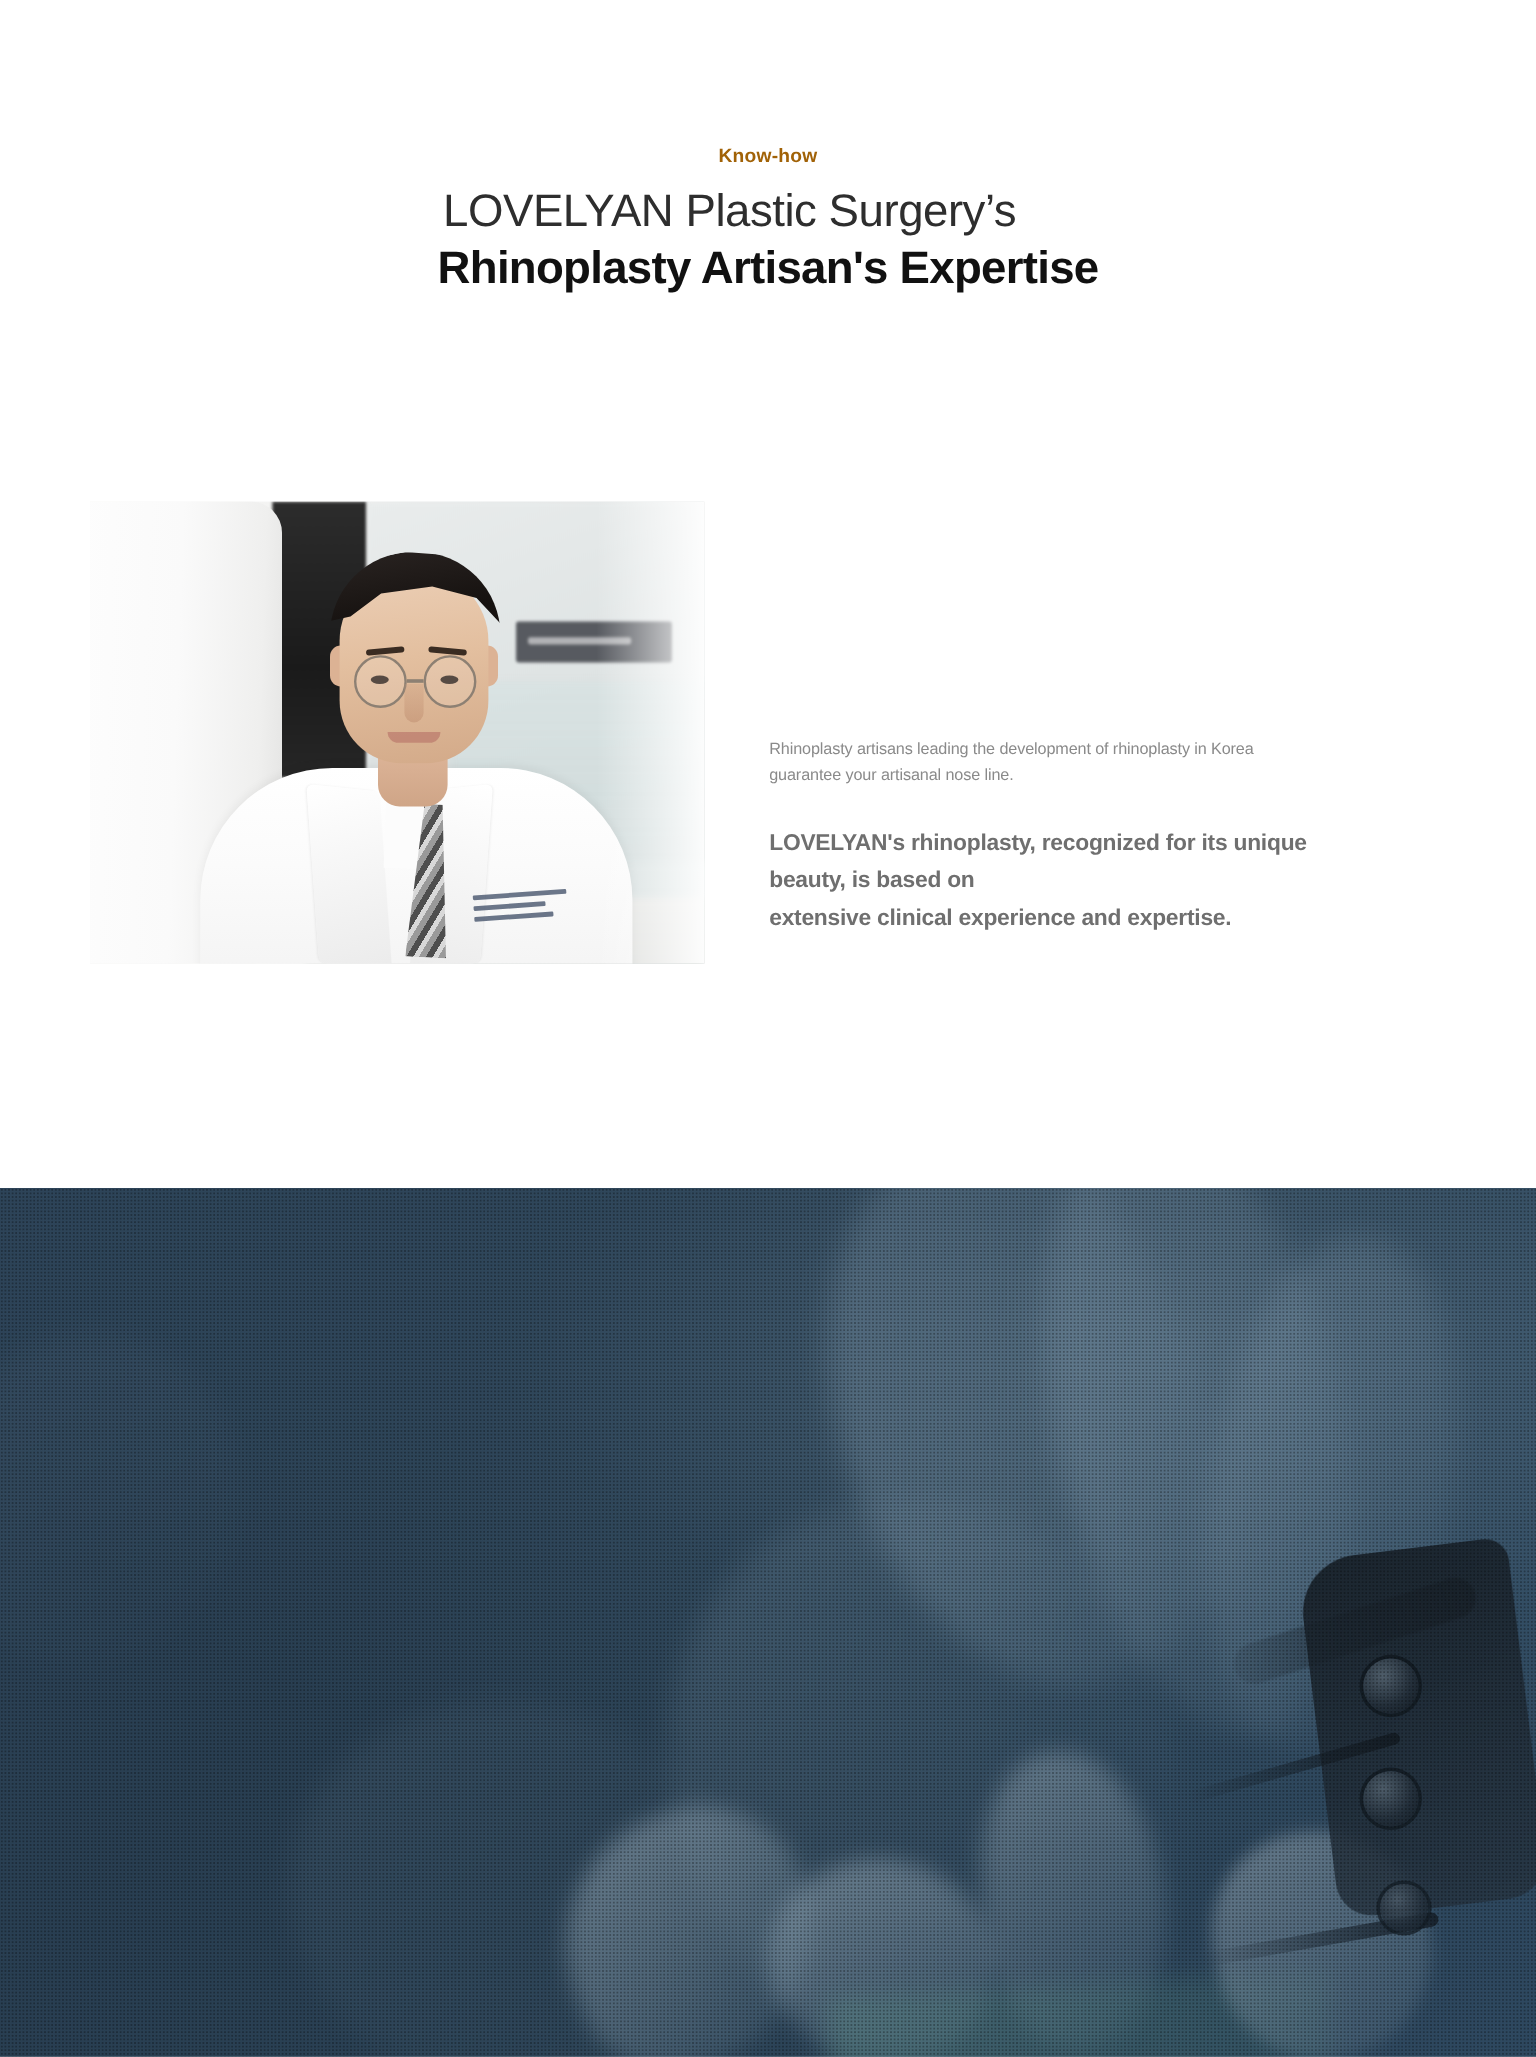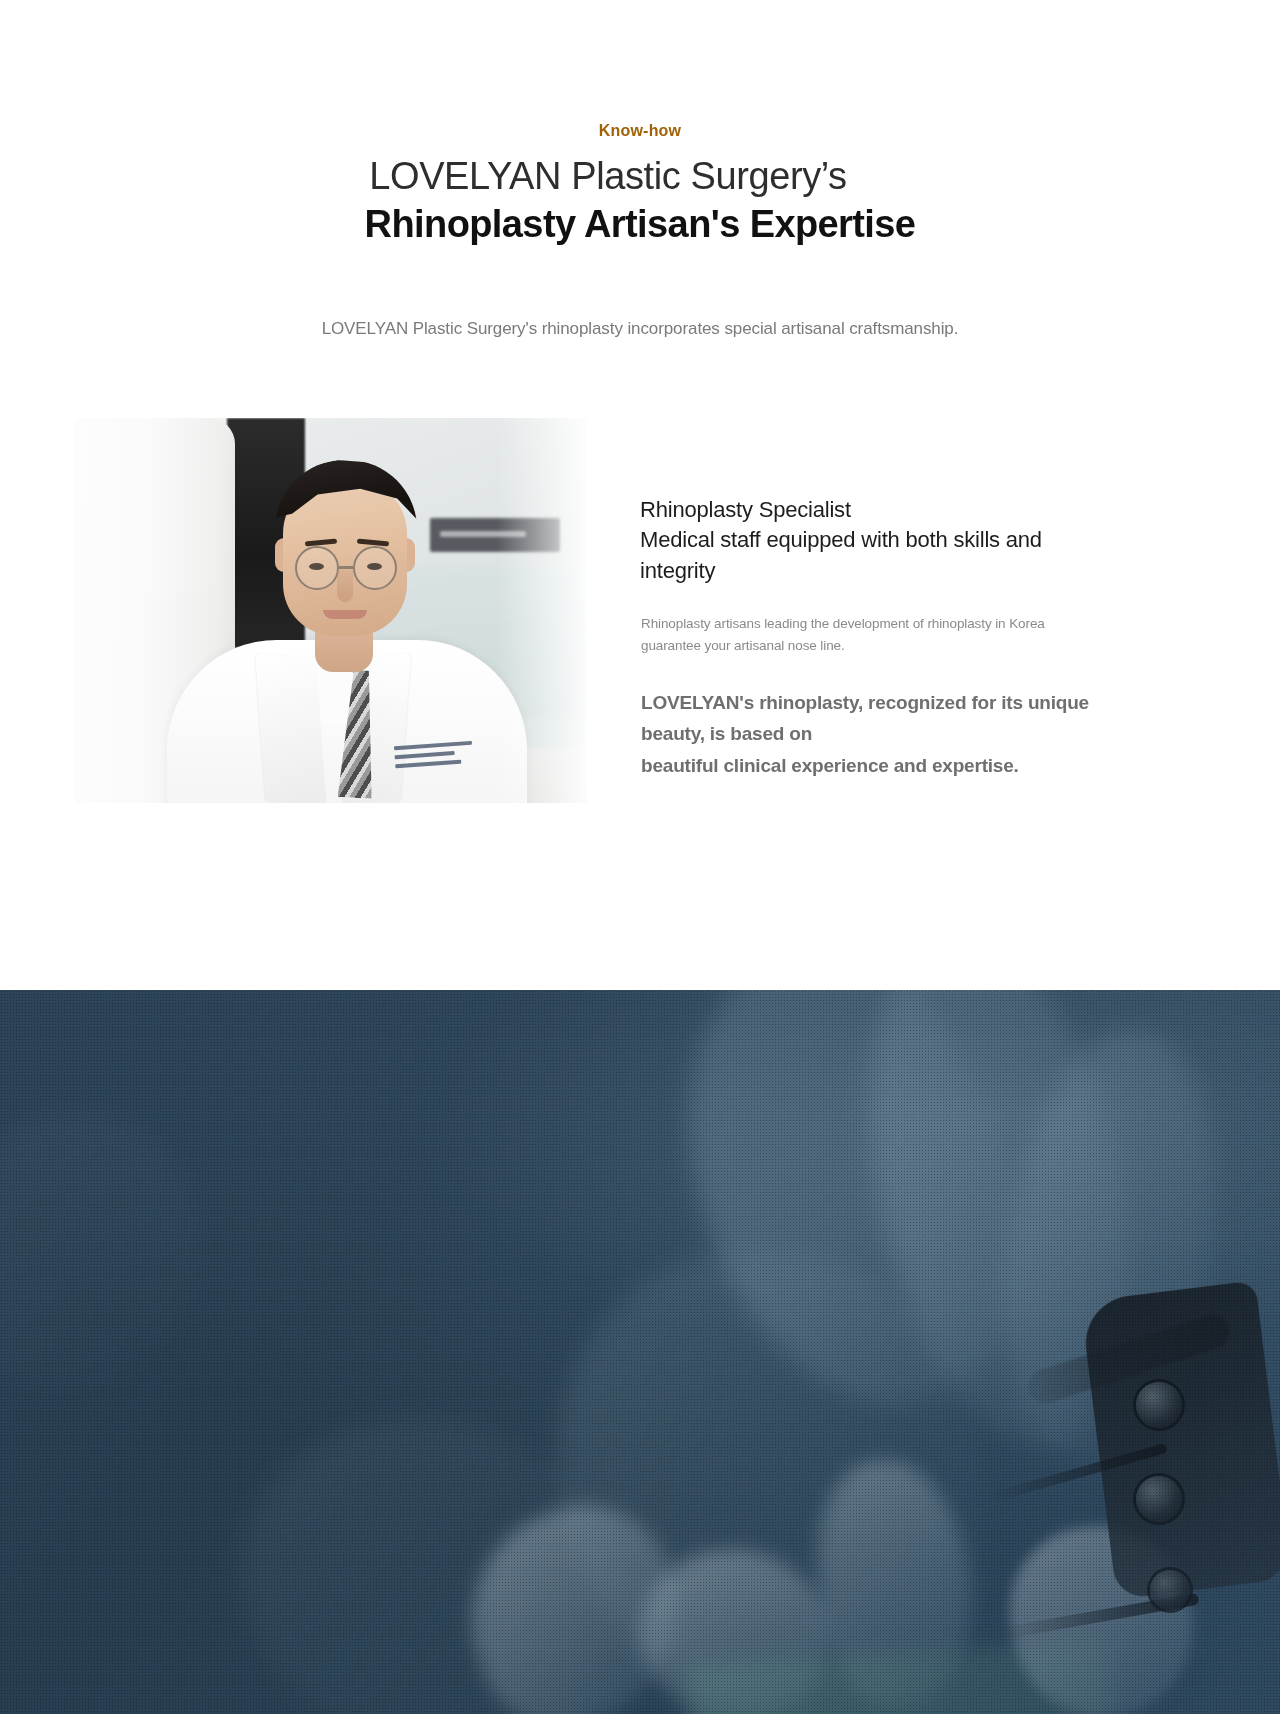--- a/index.html
+++ b/index.html
@@ -300,21 +300,20 @@
   }
 </style>
 </head>
 <body>
 
 <div class="light-section">
 
   <div class="eyebrow">Know-how</div>
   <div class="headline-1">LOVELYAN Plastic Surgery’s</div>
   <div class="headline-2">Rhinoplasty Artisan's Expertise</div>
-  <div class="lede">LOVELYAN Plastic Surgery's rhinoplasty incorporates special artisanal craftsmanship.</div>
 
   <div class="photo">
     <div class="ph-corridor"></div>
     <div class="ph-glasswall"></div>
     <div class="ph-darkdoor"></div>
     <div class="ph-sign"></div>
     <div class="ph-floor"></div>
     <div class="ph-pillar"></div>
 
     <div class="ph-coat"></div>
@@ -338,34 +337,29 @@
     <div class="ph-eye-l"></div>
     <div class="ph-eye-r"></div>
     <div class="ph-glass-l"></div>
     <div class="ph-glass-r"></div>
     <div class="ph-bridge"></div>
     <div class="ph-nose"></div>
     <div class="ph-mouth"></div>
     <div class="ph-fade-r"></div>
   </div>
 
-  <div class="col-title">
-    <div>Rhinoplasty Specialist</div>
-    <div>Medical staff equipped with both skills and</div>
-    <div>integrity</div>
-  </div>
 
   <div class="col-body">
     <div>Rhinoplasty artisans leading the development of rhinoplasty in Korea</div>
     <div>guarantee your artisanal nose line.</div>
   </div>
 
   <div class="col-strong">
     <div>LOVELYAN's rhinoplasty, recognized for its unique beauty, is based on</div>
-    <div>beautiful clinical experience and expertise.</div>
+    <div>extensive clinical experience and expertise.</div>
   </div>
 </div>
 
 <div class="dark-section">
   <div class="bg-base"></div>
 
   <div class="fold f1"></div>
   <div class="fold f2"></div>
   <div class="fold f3"></div>
   <div class="fold f4"></div>

